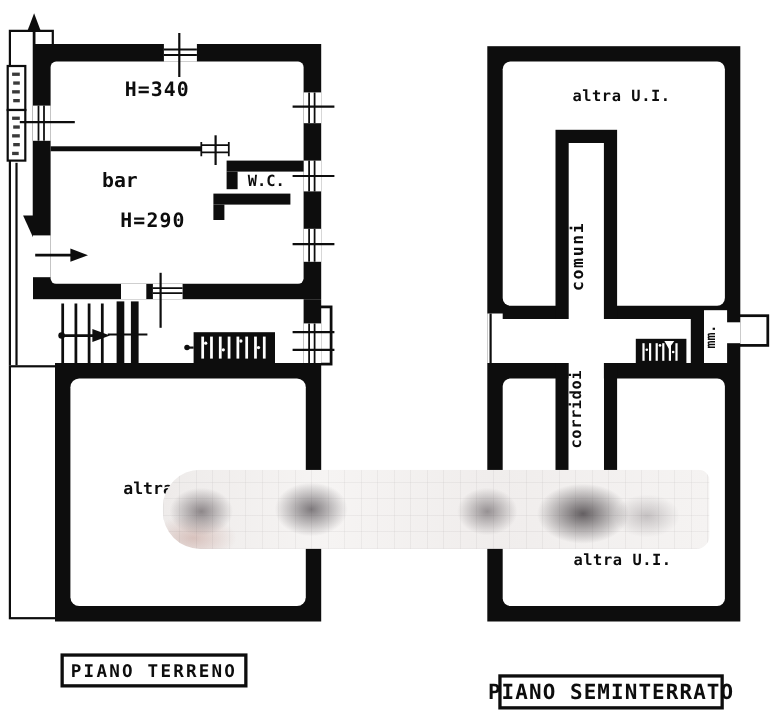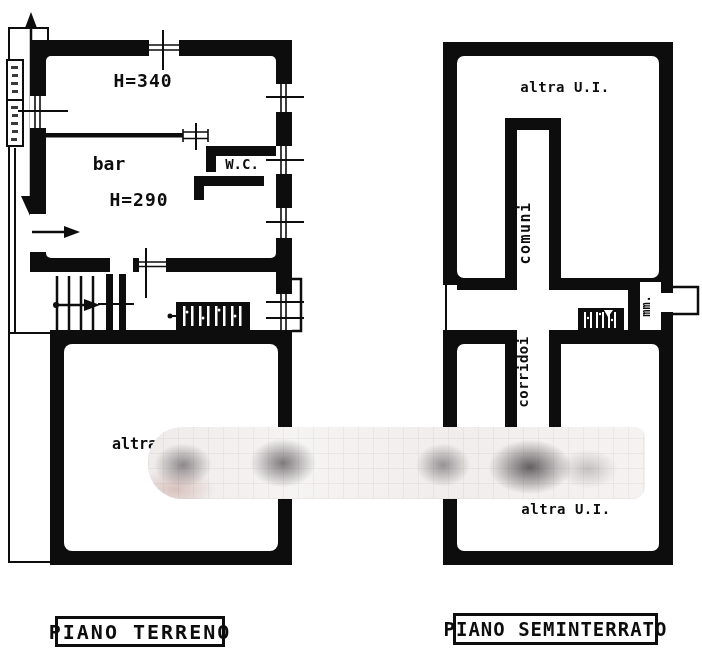--- a/index.html
+++ b/index.html
@@ -18,22 +18,22 @@
   .title-box{
     position:absolute;
     display:flex;align-items:center;justify-content:center;
     border:3px solid #0d0d0d;
     color:#0d0d0d;
     font-weight:700;
     background:#ffffff;
     white-space:nowrap;
   }
   .title-box.left{
-    left:55px;top:616px;width:164px;height:25px;
-    font-size:20px;letter-spacing:2px;
+    left:55px;top:594px;width:164px;height:25px;
+    font-size:16px;letter-spacing:2px;
   }
   .title-box.right{
     left:453px;top:613px;width:199px;height:26px;
     font-size:19px;letter-spacing:1px;
   }
   .blur-band{
     position:absolute;
     left:148px;top:427px;width:497px;height:72px;
     border-radius:34px 10px 12px 34px;
     background:

